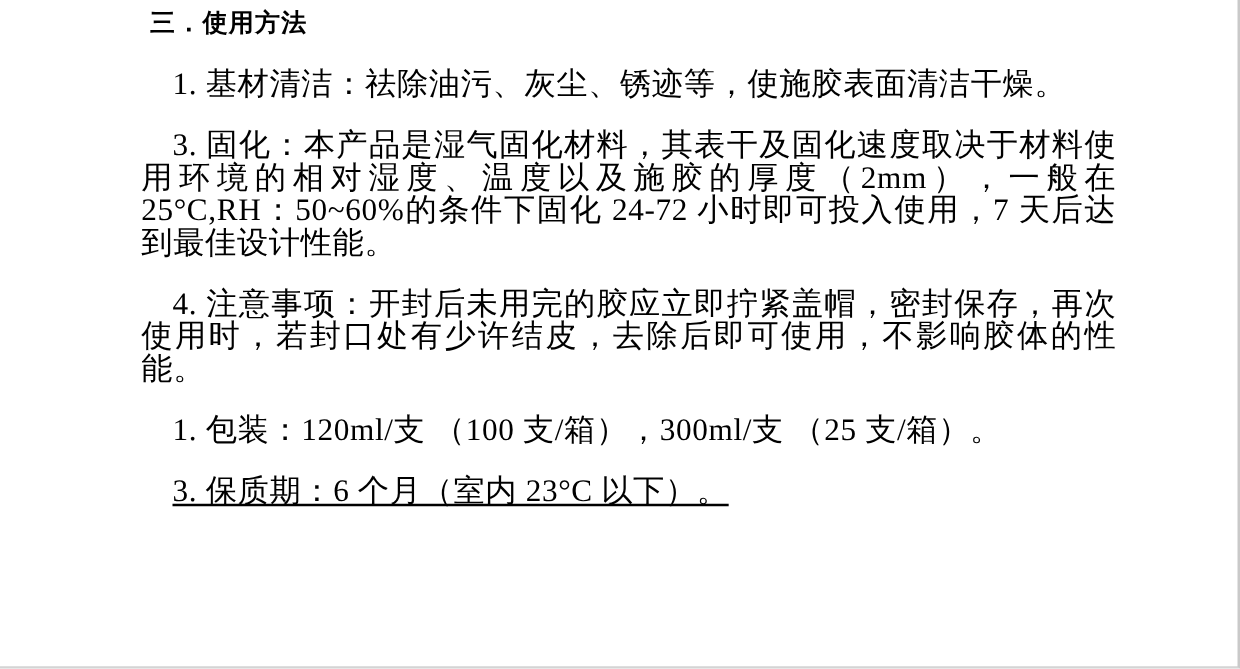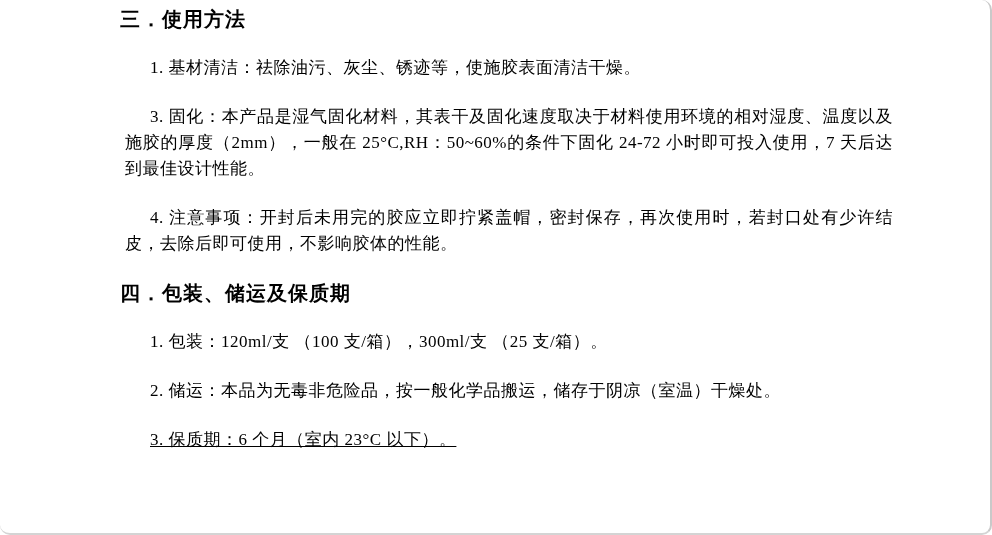--- a/index.html
+++ b/index.html
@@ -13,40 +13,39 @@
   .page {
     position: relative;
     width: 992px;
     height: 535px;
     background: #ffffff;
     box-sizing: border-box;
     border-right: 2px solid #c9c9c9;
     border-bottom: 2px solid #d4d4d4;
     font-family: "Liberation Serif", "DejaVu Serif", serif;
     color: #000000;
-    border-radius: 10px;
   }
   .content {
     position: absolute;
     left: 113px;
     top: 6px;
     width: 780px;
   }
   .heading {
     font-size: 20px;
     line-height: 26px;
     font-weight: bold;
     margin: 0 0 23px 0;
     padding-left: 7px;
     letter-spacing: 1px;
   }
   .para {
-    font-size: 17px;
+    font-size: 25px;
     line-height: 26px;
-    margin: 0 0 23px 12px;
+    margin: 0 0 23px 0;
     text-indent: 25px;
     text-align: justify;
     letter-spacing: 0.5px;
   }
   .para:last-child { margin-bottom: 0; text-decoration: underline; }
 </style>
 </head>
 <body>
 
 <div class="page">
@@ -54,22 +53,20 @@
 
     <h2 class="heading">三．使用方法</h2>
 
     <p class="para">1. 基材清洁：祛除油污、灰尘、锈迹等，使施胶表面清洁干燥。</p>
 
 
     <p class="para">3. 固化：本产品是湿气固化材料，其表干及固化速度取决于材料使用环境的相对湿度、温度以及施胶的厚度（2mm），一般在 25°C,RH：50~60%的条件下固化 24-72 小时即可投入使用，7 天后达到最佳设计性能。</p>
 
     <p class="para">4. 注意事项：开封后未用完的胶应立即拧紧盖帽，密封保存，再次使用时，若封口处有少许结皮，去除后即可使用，不影响胶体的性能。</p>
 
-    <h2 class="heading">四．包装、储运及保质期</h2>
 
     <p class="para">1. 包装：120ml/支 （100 支/箱），300ml/支 （25 支/箱）。</p>
 
-    <p class="para">2. 储运：本品为无毒非危险品，按一般化学品搬运，储存于阴凉（室温）干燥处。</p>
 
     <p class="para">3. 保质期：6 个月（室内 23°C 以下）。</p>
 
   </div>
 </div>
 
 </body></html>

